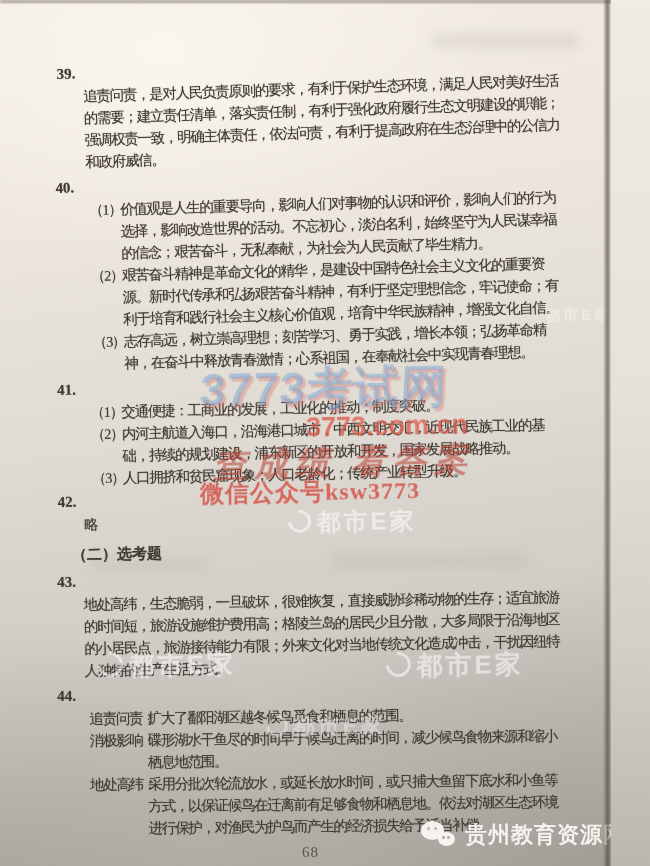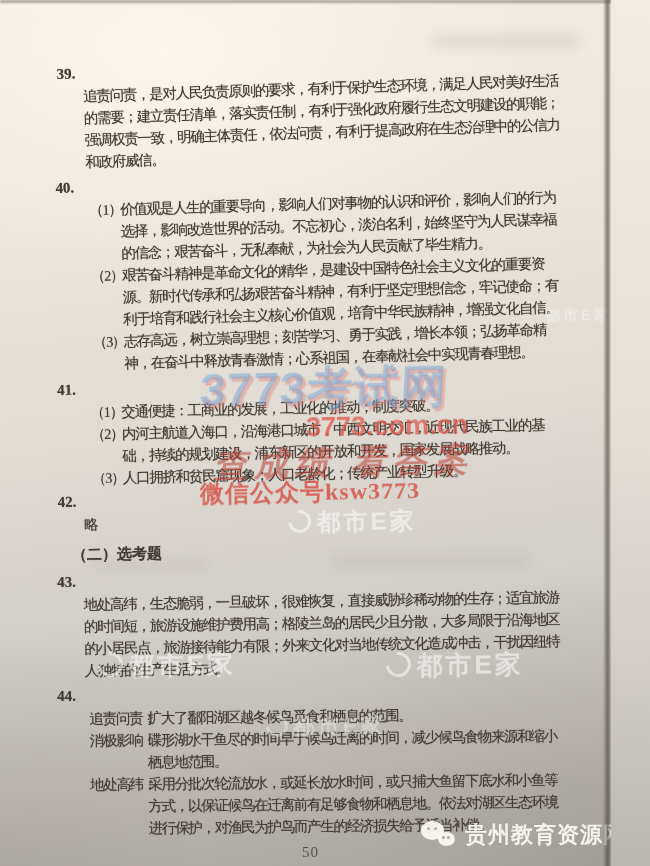--- a/index.html
+++ b/index.html
@@ -204,17 +204,17 @@
   <div class="ghost g5"><span>都市E家</span></div>
 
   <div class="credit">
     <span class="wx">
         <span class="b1"></span>
         <span class="b2"></span>
       </span>
     <span>贵州教育资源网</span>
   </div>
 
-  <div class="pagenum">50</div>
+  <div class="pagenum">68</div>
 
   <div class="edge-line"></div>
   <div class="right-strip"></div>
 </div>
 
 </body></html>

